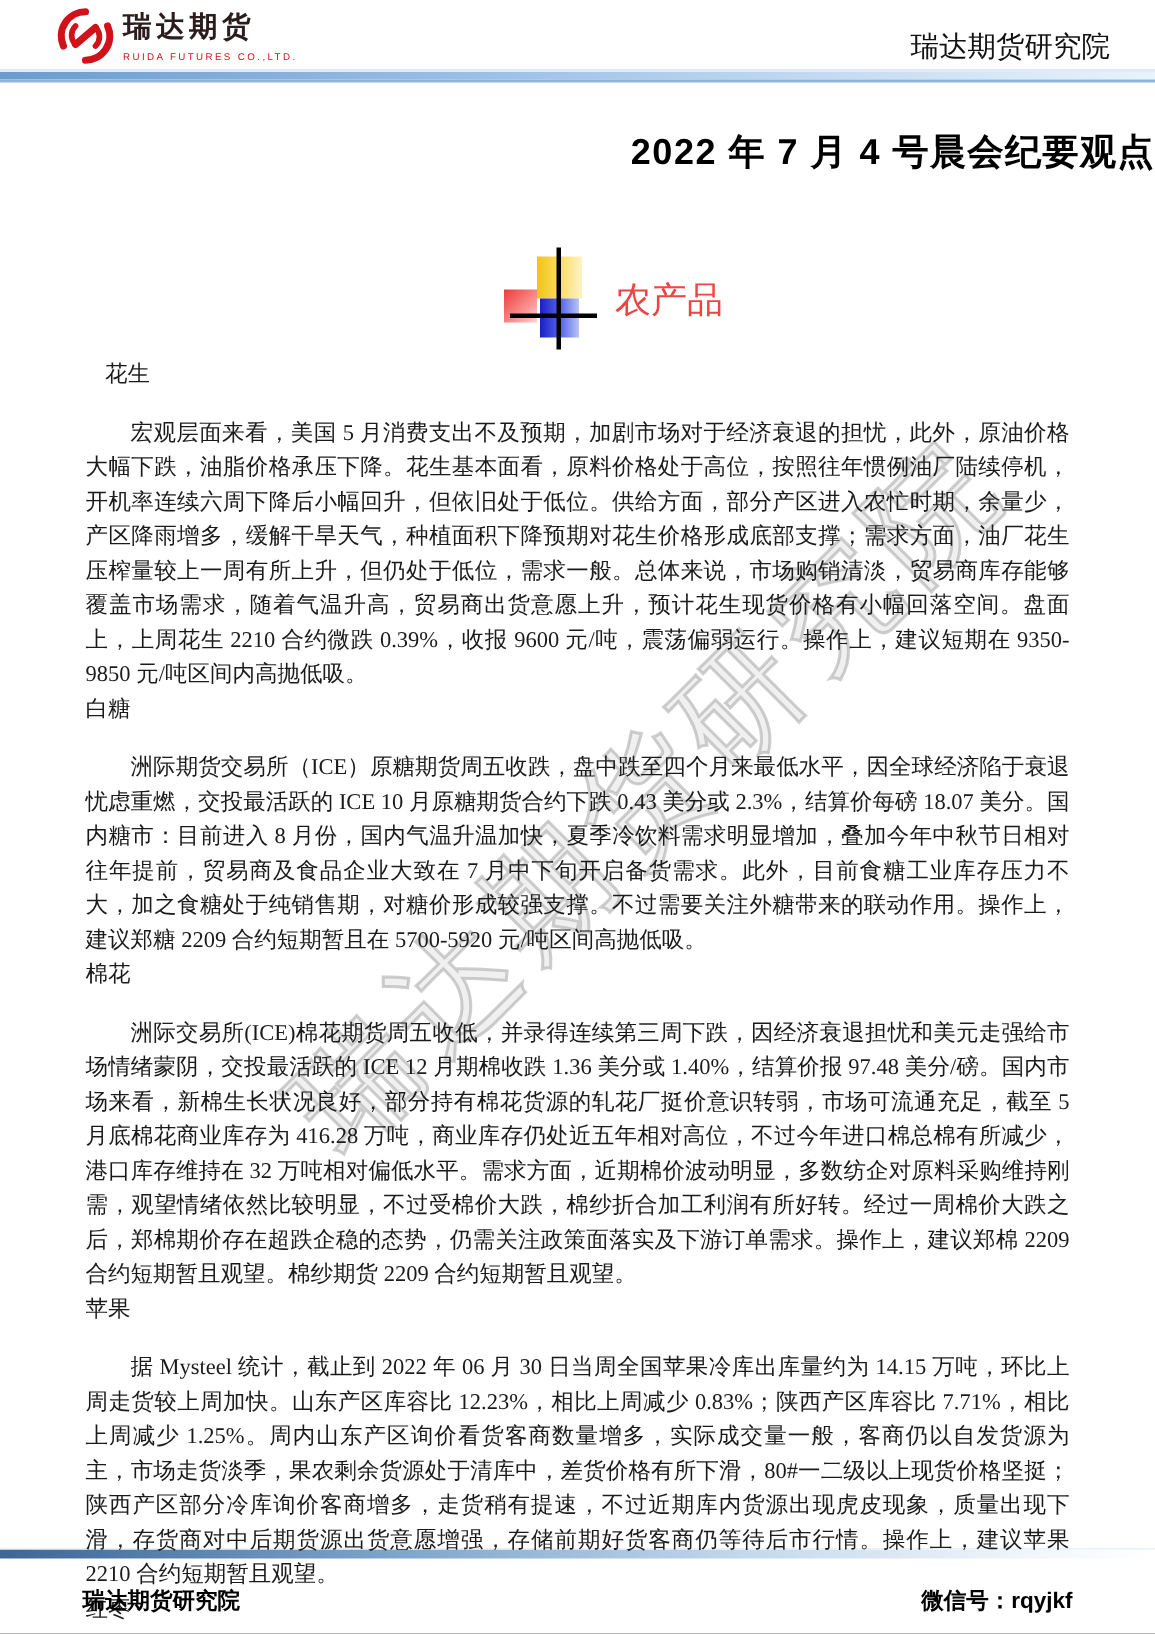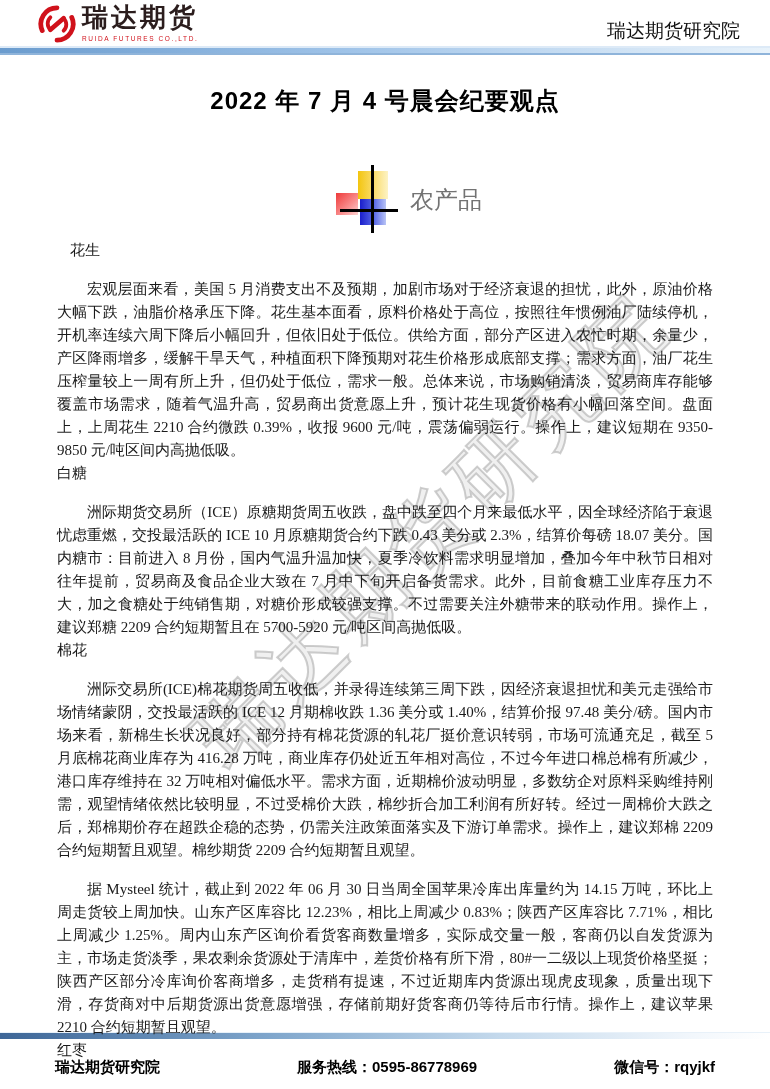--- a/index.html
+++ b/index.html
@@ -12,22 +12,22 @@
     overflow:hidden;
     font-family:"Liberation Serif","DejaVu Serif",serif;
     color:#1a1a1a;
   }
   
   .header { position:relative; height:46px; z-index:2; }
   .logo { position:absolute; left:38px; top:5px; display:flex; align-items:flex-start; }
   .logo-mark { width:38px; height:38px; margin-right:6px; }
   .logo-textblock { display:flex; flex-direction:column; }
   .logo-cn {
-    font-family:Liberation Mono, monospace;
-    font-weight:bold; font-size:26px; line-height:28px;
+    font-family:Liberation Serif, serif;
+    font-weight:bold; font-size:19px; line-height:28px;
     letter-spacing:3px; color:#2b1d1d;
   }
   .logo-en {
     font-family:"Liberation Sans","DejaVu Sans",sans-serif;
     font-size:6.5px; letter-spacing:1.6px; color:#d0121b; margin-top:2px;
   }
   .institute {
     position:absolute; right:30px; bottom:2px;
     font-family:"Liberation Sans","DejaVu Sans",sans-serif;
     font-size:19px; color:#111;
@@ -40,21 +40,21 @@
     border-bottom:2px solid #8fb4da;
   }
   .rule-bottom {
     position:absolute; left:0; right:0; bottom:50px; height:7px;
     background:linear-gradient(to right,#3d6697,#7fa6cc 35%,#c4d9ec 65%,#f2f7fc 90%,#ffffff);
     border-top:1px solid #e8f1f9;
   }
   
   .doc-title {
     margin-top:30px;
-    text-align:center;
+    text-align:right;
     font-family:"Liberation Sans","DejaVu Sans",sans-serif;
     font-weight:bold; font-size:24px; letter-spacing:1px;
     color:#000;
     position:relative; z-index:1;
   }
   
   .section-banner {
     margin-top:52px;
     display:flex; justify-content:center; align-items:center;
     height:62px;
@@ -69,21 +69,21 @@
   .sq-red {
     position:absolute; left:2px; top:24px; width:22px; height:22px;
     background:linear-gradient(135deg,#ee3a3a,#f98f8f 60%,#fdd2d2);
   }
   .sq-blue {
     position:absolute; left:26px; top:30px; width:26px; height:26px;
     background:linear-gradient(to right,#1a1ecc,#5a6ae8 55%,#b9c4f5);
   }
   .cross-v { position:absolute; left:37px; top:-4px; width:3px; height:68px; background:#000; }
   .cross-h { position:absolute; left:6px; top:40px; width:58px; height:3px; background:#000; }
-  .section-label { font-size:24px; color:#737373;text-align:right; }
+  .section-label { font-size:24px; color:#ef4444;text-align:right; }
   
   .content { position:relative; z-index:1; margin:8px 57px 0 57px; }
   .article-heading { font-size:15px; line-height:23px; margin-top:0; font-weight:normal; }
   .article-heading.first { margin-top:5px;margin-left:13px; }
   .article-body {
     font-size:15px; line-height:23px;
     text-align:justify; text-justify:inter-ideograph;
     text-indent:2em;
     margin-top:16px;
   }
@@ -152,31 +152,29 @@
 
     <h2 class="article-heading first">花生</h2>
     <p class="article-body">宏观层面来看，美国 5 月消费支出不及预期，加剧市场对于经济衰退的担忧，此外，原油价格大幅下跌，油脂价格承压下降。花生基本面看，原料价格处于高位，按照往年惯例油厂陆续停机，开机率连续六周下降后小幅回升，但依旧处于低位。供给方面，部分产区进入农忙时期，余量少，产区降雨增多，缓解干旱天气，种植面积下降预期对花生价格形成底部支撑；需求方面，油厂花生压榨量较上一周有所上升，但仍处于低位，需求一般。总体来说，市场购销清淡，贸易商库存能够覆盖市场需求，随着气温升高，贸易商出货意愿上升，预计花生现货价格有小幅回落空间。盘面上，上周花生 2210 合约微跌 0.39%，收报 9600 元/吨，震荡偏弱运行。操作上，建议短期在 9350-9850 元/吨区间内高抛低吸。</p>
 
     <h2 class="article-heading">白糖</h2>
     <p class="article-body">洲际期货交易所（ICE）原糖期货周五收跌，盘中跌至四个月来最低水平，因全球经济陷于衰退忧虑重燃，交投最活跃的 ICE 10 月原糖期货合约下跌 0.43 美分或 2.3%，结算价每磅 18.07 美分。国内糖市：目前进入 8 月份，国内气温升温加快，夏季冷饮料需求明显增加，叠加今年中秋节日相对往年提前，贸易商及食品企业大致在 7 月中下旬开启备货需求。此外，目前食糖工业库存压力不大，加之食糖处于纯销售期，对糖价形成较强支撑。不过需要关注外糖带来的联动作用。操作上，建议郑糖 2209 合约短期暂且在 5700-5920 元/吨区间高抛低吸。</p>
 
     <h2 class="article-heading">棉花</h2>
     <p class="article-body">洲际交易所(ICE)棉花期货周五收低，并录得连续第三周下跌，因经济衰退担忧和美元走强给市场情绪蒙阴，交投最活跃的 ICE 12 月期棉收跌 1.36 美分或 1.40%，结算价报 97.48 美分/磅。国内市场来看，新棉生长状况良好，部分持有棉花货源的轧花厂挺价意识转弱，市场可流通充足，截至 5 月底棉花商业库存为 416.28 万吨，商业库存仍处近五年相对高位，不过今年进口棉总棉有所减少，港口库存维持在 32 万吨相对偏低水平。需求方面，近期棉价波动明显，多数纺企对原料采购维持刚需，观望情绪依然比较明显，不过受棉价大跌，棉纱折合加工利润有所好转。经过一周棉价大跌之后，郑棉期价存在超跌企稳的态势，仍需关注政策面落实及下游订单需求。操作上，建议郑棉 2209 合约短期暂且观望。棉纱期货 2209 合约短期暂且观望。</p>
 
+    <h2 class="article-heading">苹果</h2>
     <p class="article-body">据 Mysteel 统计，截止到 2022 年 06 月 30 日当周全国苹果冷库出库量约为 14.15 万吨，环比上周走货较上周加快。山东产区库容比 12.23%，相比上周减少 0.83%；陕西产区库容比 7.71%，相比上周减少 1.25%。周内山东产区询价看货客商数量增多，实际成交量一般，客商仍以自发货源为主，市场走货淡季，果农剩余货源处于清库中，差货价格有所下滑，80#一二级以上现货价格坚挺；陕西产区部分冷库询价客商增多，走货稍有提速，不过近期库内货源出现虎皮现象，质量出现下滑，存货商对中后期货源出货意愿增强，存储前期好货客商仍等待后市行情。操作上，建议苹果 2210 合约短期暂且观望。</p>
 
     <h2 class="article-heading">红枣</h2>
 
   </div>
 
   <div class="rule-bottom"></div>
 
   <div class="footer-row">
     <span>瑞达期货研究院</span>
     <span>
-      <span>服务热线：</span><span>0595-86778969</span>
-    </span>
-    <span>
       <span>微信号：</span><span>rqyjkf</span>
     </span>
   </div>
 
 </div>
 
 </body></html>

